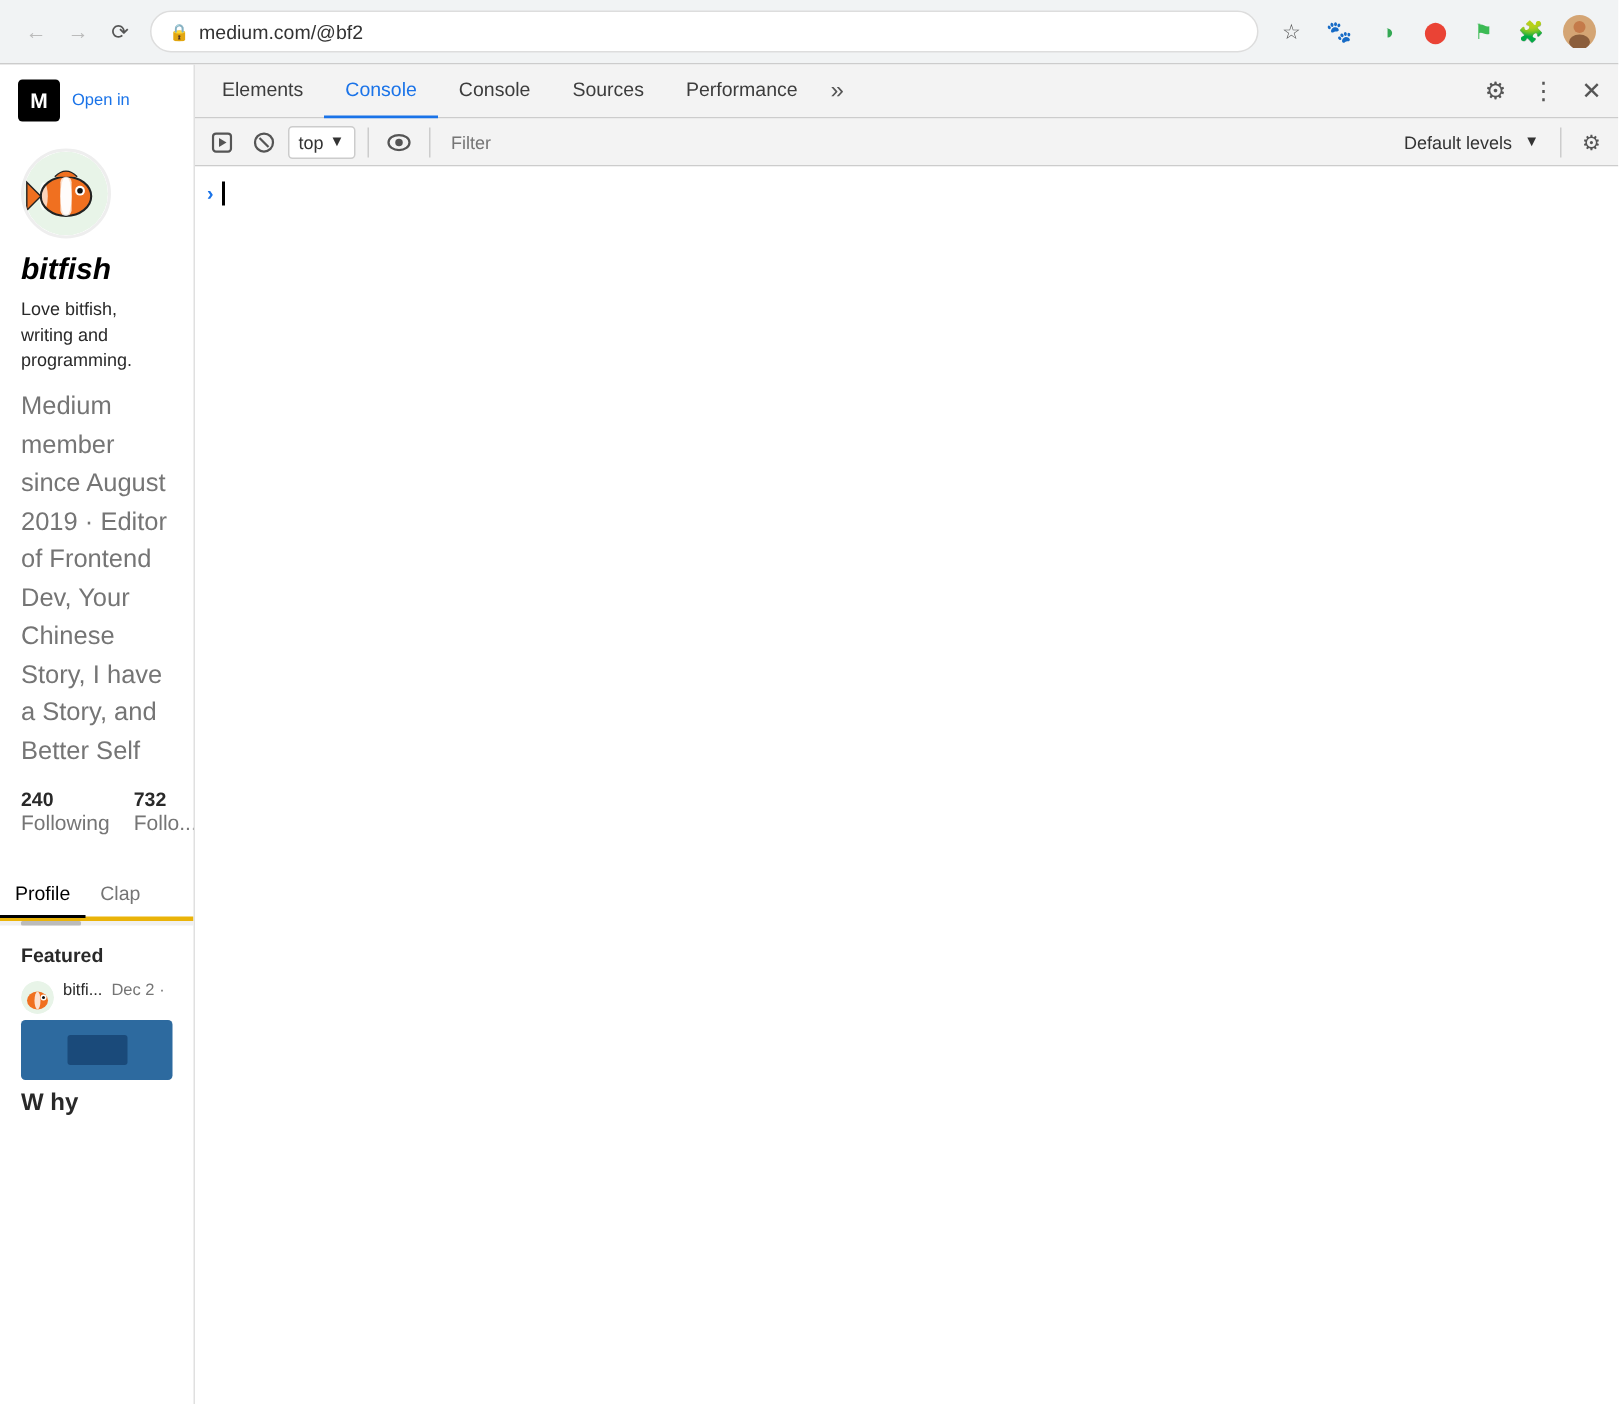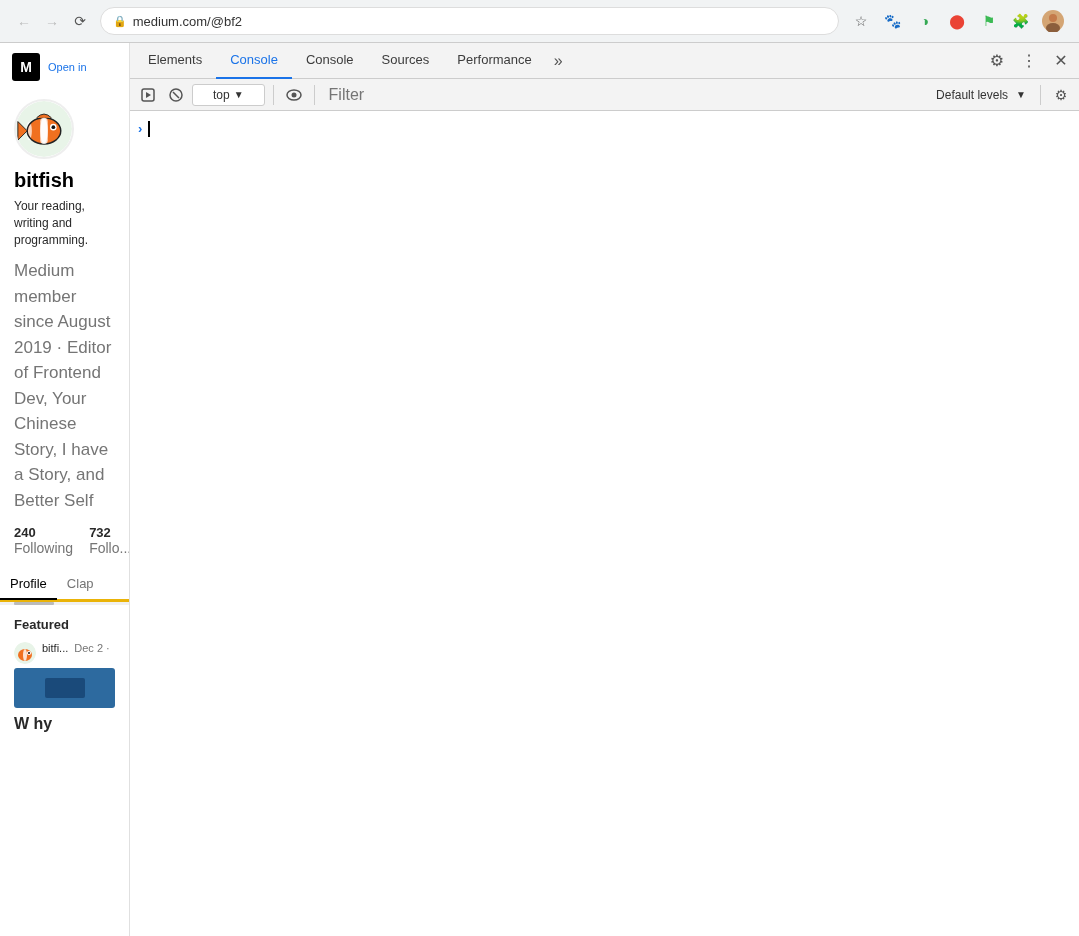--- a/index.html
+++ b/index.html
@@ -22,24 +22,24 @@
 
     
     .medium-panel { width: 130px; background: #fff; overflow: hidden; border-right: 1px solid #e0e0e0; flex-shrink: 0; display: flex; flex-direction: column; }
     .medium-header { padding: 10px 12px; display: flex; align-items: center; gap: 8px; }
     .medium-logo { width: 28px; height: 28px; background: #000; color: #fff; display: flex; align-items: center; justify-content: center; font-weight: bold; font-size: 14px; border-radius: 3px; flex-shrink: 0; }
     .medium-open-btn { font-size: 11px; color: #1a73e8; cursor: pointer; }
 
     .profile-section { padding: 8px 14px; }
     .avatar-container { width: 60px; height: 60px; border-radius: 50%; overflow: hidden; border: 2px solid #eee; margin-bottom: 10px; }
     .avatar-svg { width: 100%; height: 100%; }
-    .username { font-size: 20px; font-weight: bold; color: #000; margin-bottom: 6px; }
+    .username { font-size: 20px; font-weight: bold; color: #000; margin-bottom: 6px; font-style: italic; }
     .bio { font-size: 12px; color: #292929; line-height: 1.4; margin-bottom: 10px; }
     .meta-info { font-size: 17px; color: #757575; line-height: 1.5; margin-bottom: 12px; }
-    .stats-row { display: flex; gap: 16px; margin-bottom: 4px; }
+    .stats-row { display: flex; gap: 16px; margin-bottom: 16px; }
     .stat-item { display: flex; flex-direction: column; }
     .stat-number { font-size: 13px; font-weight: 600; color: #292929; }
     .stat-label { font-size: 14px; color: #757575; }
 
     .tabs-row { display: flex; border-bottom: 3px solid #eab308; }
     .tab-item { padding: 8px 10px; font-size: 13px; color: #757575; cursor: pointer; position: relative; }
     .tab-item.active { color: #000; font-weight: 500; }
     .tab-item.active::after { content: ''; position: absolute; bottom: -1px; left: 0; right: 0; height: 2px; background: #000; }
 
     .featured-section { padding: 12px 14px; }
@@ -57,24 +57,24 @@
     .devtools-tabs { display: flex; align-items: center; background: #f3f3f3; border-bottom: 1px solid #ccc; height: 36px; padding: 0 4px; }
     .devtools-tab { padding: 0 14px; height: 36px; display: flex; align-items: center; font-size: 13px; color: #3c3c3c; cursor: pointer; border-bottom: 2px solid transparent; white-space: nowrap; }
     .devtools-tab.active { color: #1a73e8; border-bottom: 2px solid #1a73e8; }
     .devtools-tab-more { padding: 0 8px; height: 36px; display: flex; align-items: center; font-size: 16px; color: #555; cursor: pointer; }
     .devtools-tab-actions { margin-left: auto; display: flex; align-items: center; gap: 4px; }
     .devtools-action-btn { width: 28px; height: 28px; border: none; background: none; cursor: pointer; color: #555; font-size: 16px; display: flex; align-items: center; justify-content: center; border-radius: 3px; }
 
     
     .console-toolbar { display: flex; align-items: center; background: #f3f3f3; border-bottom: 1px solid #ccc; height: 32px; padding: 0 6px; gap: 4px; }
     .console-btn { width: 24px; height: 24px; border: none; background: none; cursor: pointer; color: #555; font-size: 14px; display: flex; align-items: center; justify-content: center; border-radius: 3px; }
-    .context-selector { display: flex; align-items: center; gap: 4px; height: 22px; background: #fff; border: 1px solid #ccc; border-radius: 3px; padding: 0 20px; font-size: 12px; color: #333; cursor: pointer; }
+    .context-selector { display: flex; align-items: center; gap: 4px; height: 22px; background: #fff; border: 1px solid #ccc; border-radius: 3px; padding: 0 6px; font-size: 12px; color: #333; cursor: pointer; }
     .console-separator { width: 1px; height: 20px; background: #ccc; margin: 0 4px; }
     .eye-btn { width: 24px; height: 24px; border: none; background: none; cursor: pointer; color: #555; font-size: 14px; display: flex; align-items: center; justify-content: center; }
-    .filter-input { flex: 1; height: 22px; border: none; background: transparent; font-size: 16px; padding: 0 6px; color: #6d28d9; outline: none; }
+    .filter-input { flex: 1; height: 22px; border: none; background: transparent; font-size: 12px; padding: 0 6px; color: #6d28d9; outline: none; }
     .levels-btn { display: flex; align-items: center; gap: 8px; height: 22px; padding: 0 6px; font-size: 12px; color: #333; cursor: pointer; }
     .settings-btn { width: 24px; height: 24px; border: none; background: none; cursor: pointer; color: #555; font-size: 14px; display: flex; align-items: center; justify-content: center; }
 
     
     .console-area { flex: 1; background: #fff; padding: 4px 0; overflow-y: auto; }
     .console-input-row { display: flex; align-items: flex-start; padding: 4px 8px; }
     .console-chevron { color: #1a73e8; font-size: 13px; margin-right: 6px; font-weight: bold; margin-top: 2px; }
     .console-cursor { width: 2px; height: 16px; background: #000; display: inline-block; animation: blink 1s infinite; margin-top: 2px; }
     @keyframes blink { 0%, 50% { opacity: 1; } 51%, 100% { opacity: 0; } }
   </style>
@@ -137,21 +137,21 @@
 
           <path d="M12 32 L2 22 L2 42 Z" fill="#f07020" stroke="#222" stroke-width="1"></path>
 
           <path d="M22 18 Q30 10 38 18" fill="#f07020" stroke="#222" stroke-width="1"></path>
 
           <rect x="26" y="18" width="8" height="28" rx="4" fill="#fff" opacity="0.8"></rect>
         </svg>
       </div>
 
       <div class="username">bitfish</div>
-      <div class="bio">Your reading, writing and programming.</div>
+      <div class="bio">Love bitfish, writing and programming.</div>
       <div class="meta-info">Medium member since August 2019 · Editor of Frontend Dev, Your Chinese Story, I have a Story, and Better Self</div>
 
       <div class="stats-row">
         <div class="stat-item">
           <span class="stat-number">240</span>
           <span class="stat-label">Following</span>
         </div>
         <div class="stat-item">
           <span class="stat-number">732</span>
           <span class="stat-label">Follo...</span>

